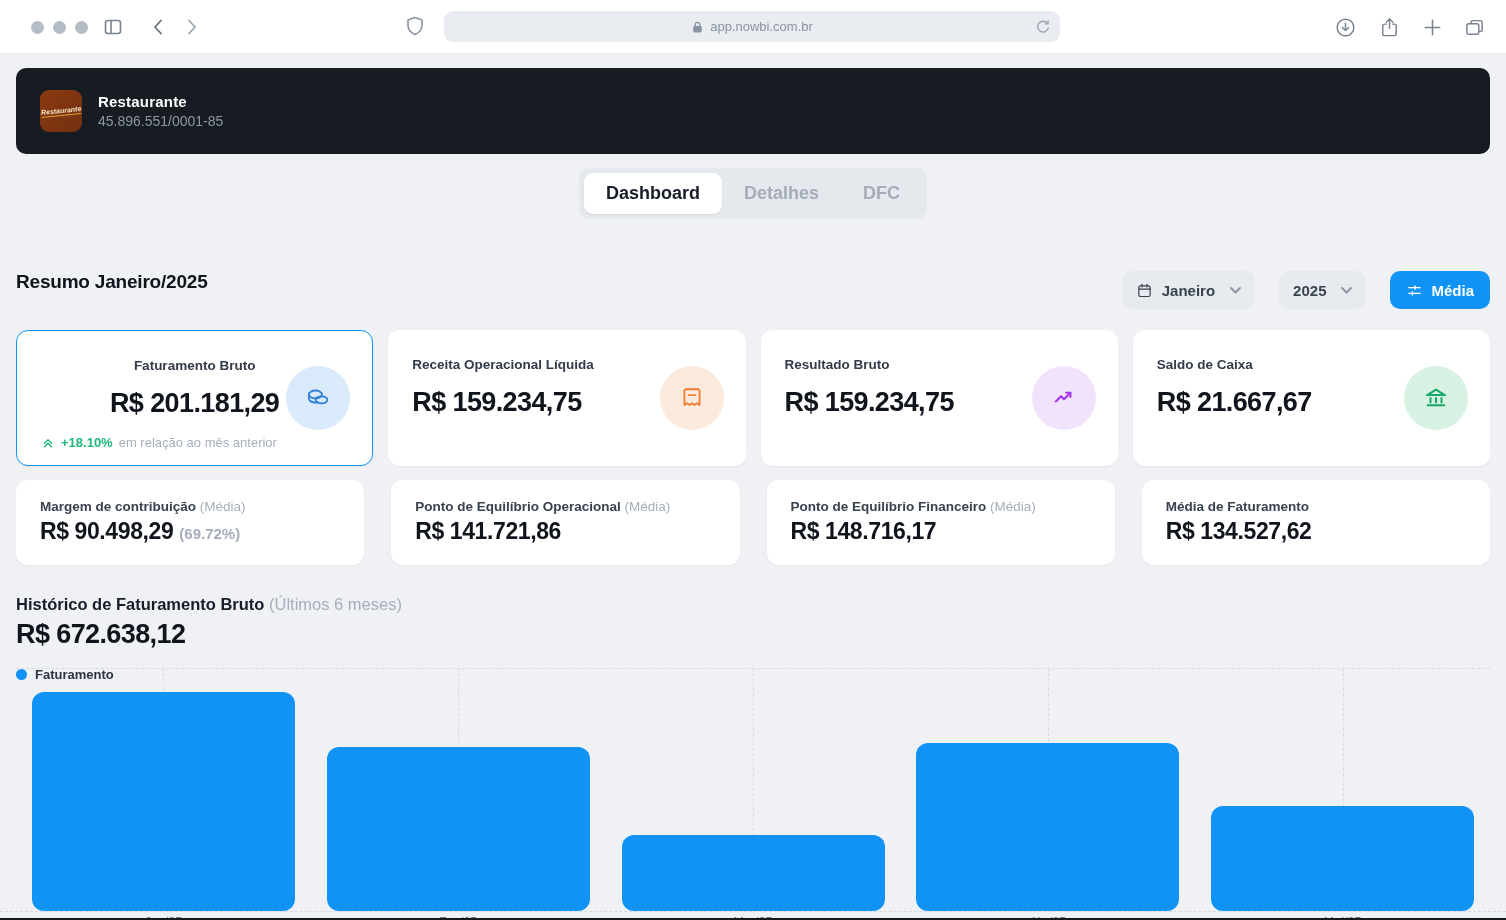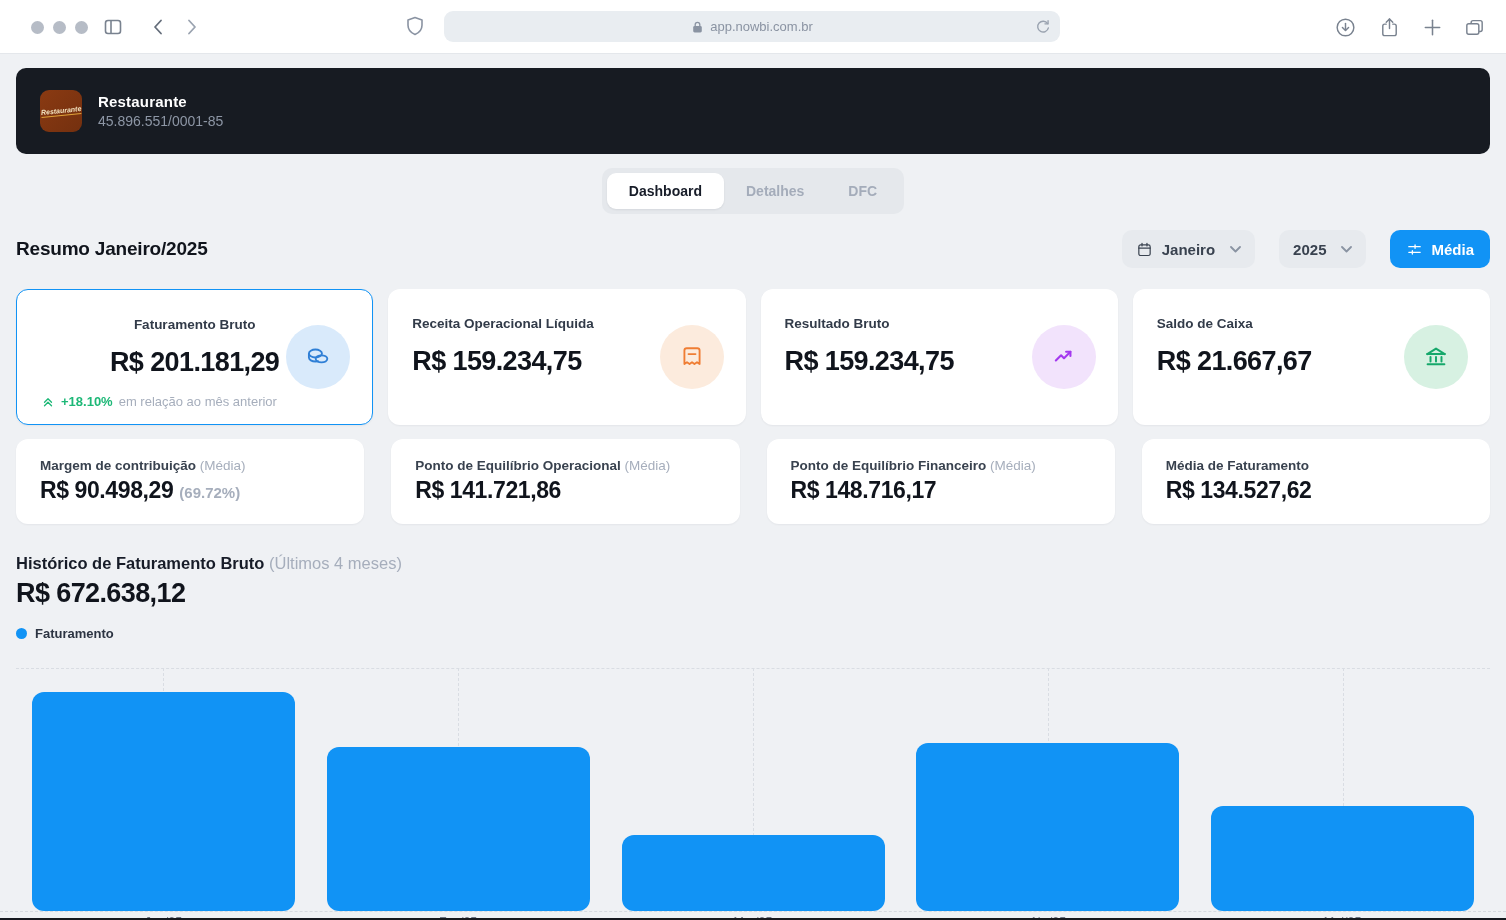--- a/index.html
+++ b/index.html
@@ -18,24 +18,24 @@
   .page { position:absolute; top:54px; left:0; width:1506px; height:866px; padding:0 16px; }
 
   .app-header { margin-top:14px; height:86px; background:#171b22; border-radius:10px; display:flex; align-items:center; padding-left:24px; gap:16px; }
   .logo { width:42px; height:42px; border-radius:9px; background:linear-gradient(135deg,#8a3a12,#74300f); display:flex; align-items:center; justify-content:center; overflow:hidden; }
   .logo span { color:#f3e3c0; font-size:7px; font-style:italic; font-weight:bold; transform:rotate(-6deg); border-bottom:1px solid #e0a33a; padding-bottom:1px; }
   .company-name { color:#fff; font-size:15px; font-weight:700; letter-spacing:.2px; }
   .company-id { color:#8d96a5; font-size:14px; margin-top:3px; }
 
   .tabs-row { display:flex; justify-content:center; margin-top:14px; }
   .tab-bar { background:#e5e8ec; border-radius:10px; padding:5px; display:flex; }
-  .tab { padding:10px 22px; border-radius:9px; font-size:14px; font-weight:600; color:#a4acba; cursor:pointer; }
+  .tab { padding:10px 22px; border-radius:9px; font-size:18px; font-weight:600; color:#a4acba; cursor:pointer; }
   .tab.active { background:#fff; color:#171c28; font-weight:700; box-shadow:0 1px 2px rgba(20,26,40,.08); }
 
-  .summary-row { display:flex; align-items:center; margin-top:16px; height:38px; }
+  .summary-row { display:flex; margin-top:52px; height:38px; }
   .summary-title { font-size:19px; font-weight:800; color:#10141c; letter-spacing:-.2px; }
   .controls { margin-left:auto; display:flex; gap:24px; }
   .select-btn { height:38px; background:#e7eaee; border-radius:10px; display:flex; align-items:center; gap:9px; padding:0 14px; font-size:15px; font-weight:600; color:#39424f; cursor:pointer; }
   .select-btn .chev { color:#8a93a2; margin-left:6px; }
   .media-btn { height:38px; background:var(--accent,#1193f5); border-radius:10px; display:flex; align-items:center; gap:8px; padding:0 16px; font-size:15px; font-weight:700; color:#fff; cursor:pointer; }
 
   .kpi-grid { display:grid; grid-template-columns:repeat(4,1fr); gap:15px; margin-top:21px; }
   .kpi-card { position:relative; background:#fff; border-radius:12px; height:136px; padding:27px 24px 0; box-shadow:0 1px 2px rgba(20,26,40,.05); }
   .kpi-card.selected { border:1.5px solid var(--accent,#1193f5);text-align:center; }
   .kpi-label { font-size:13.5px; font-weight:600; color:#323b49; }
@@ -280,21 +280,21 @@
       <div class="metric-label"><span>Ponto de Equilíbrio Financeiro</span> <span class="muted">(Média)</span></div>
       <div class="metric-value"><span>R$ 148.716,17</span></div>
     </div>
     <div class="metric-card">
       <div class="metric-label"><span>Média de Faturamento</span></div>
       <div class="metric-value"><span>R$ 134.527,62</span></div>
     </div>
   </div>
 
   <div class="history-title">
-    <span>Histórico de Faturamento Bruto</span> <span class="muted">(Últimos 4 meses)</span>
+    <span>Histórico de Faturamento Bruto</span> <span class="muted">(Últimos 6 meses)</span>
   </div>
   <div class="history-total">R$ 672.638,12</div>
   <div class="legend">
     <span class="legend-dot"></span>
     <span>Faturamento</span>
   </div>
 </div>
 
 <div class="chart">
   <div class="grid-h-top"></div>

